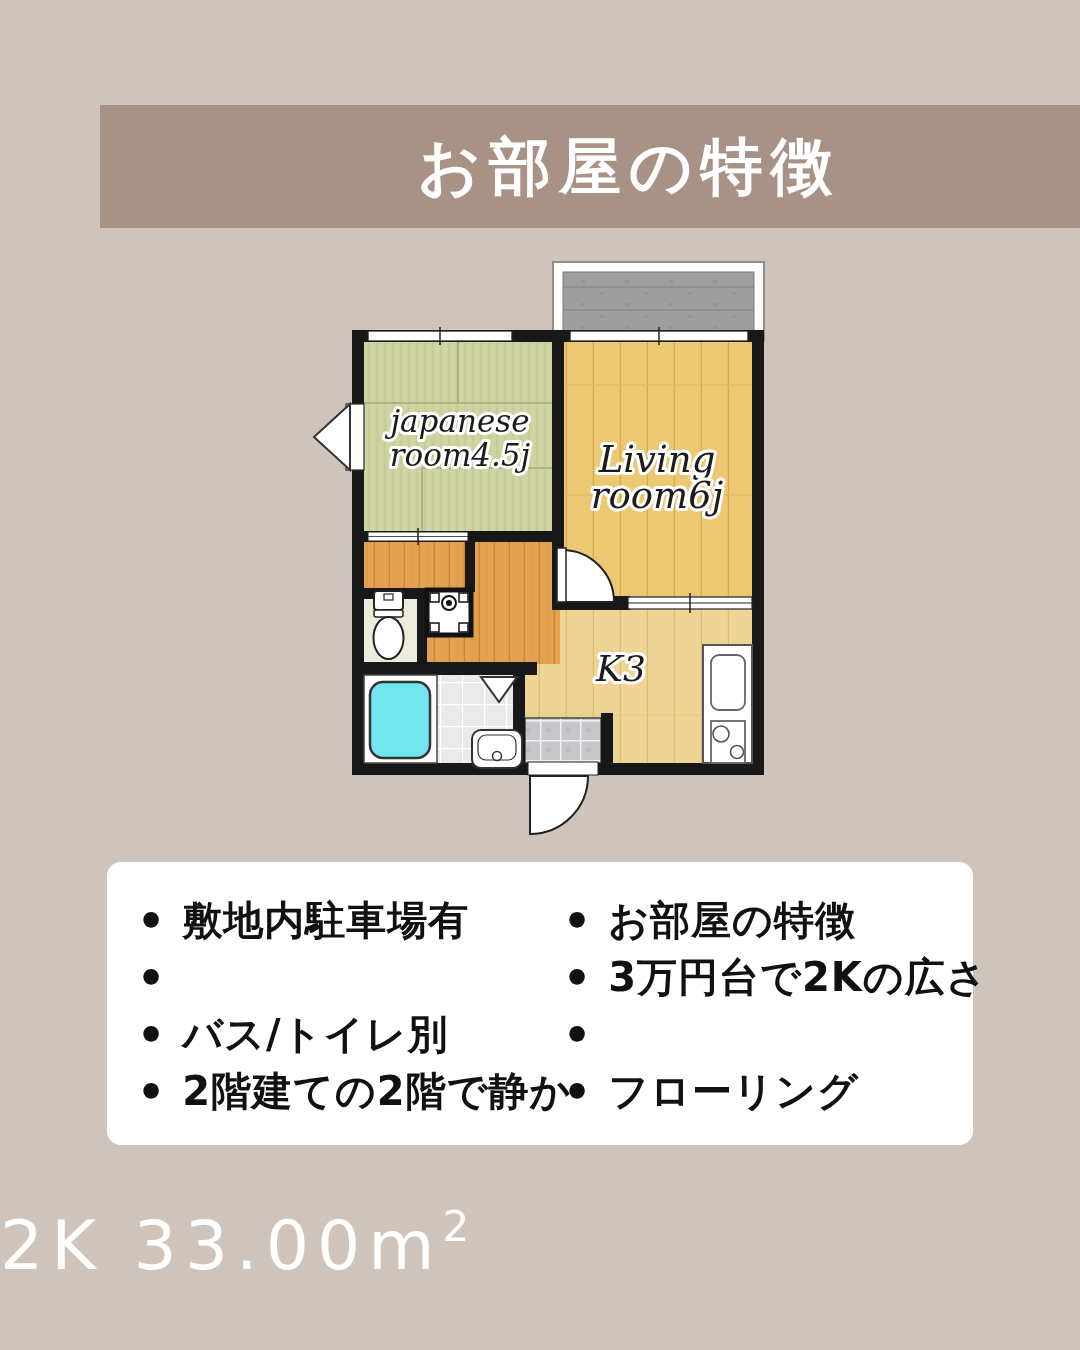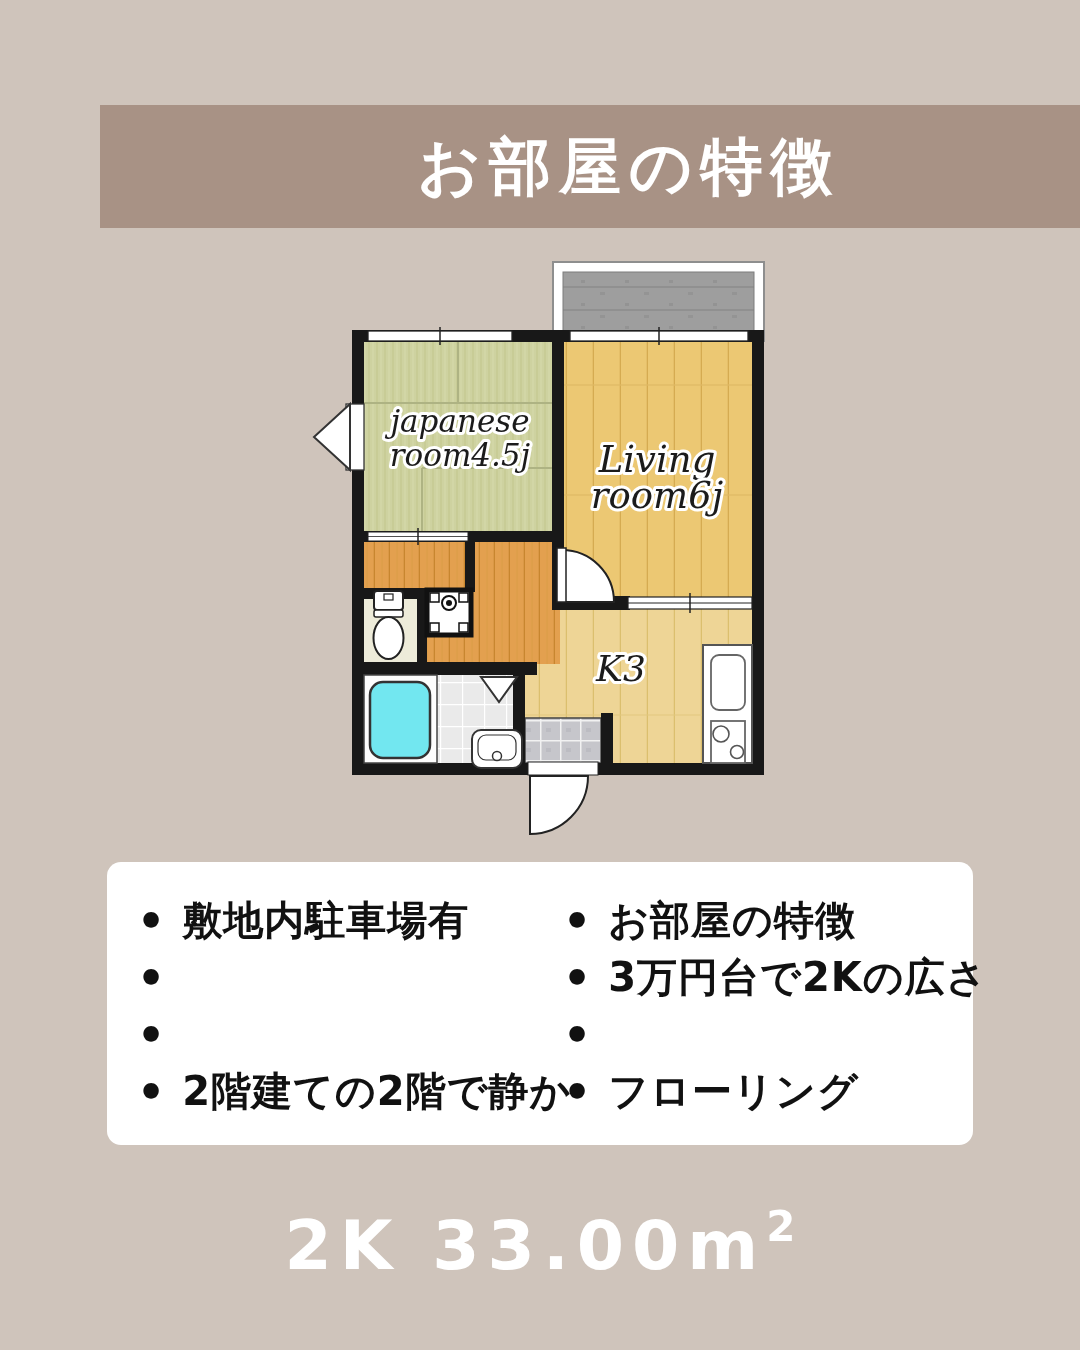--- a/index.html
+++ b/index.html
@@ -31,22 +31,22 @@
     display:grid;grid-template-columns:426px 1fr;padding:30px 10px 0 30px;
   }
   .features-card ul{list-style:none;margin:0;padding:0;}
   .features-card li{
     display:flex;align-items:center;height:57px;
     font-size:40px;font-weight:600;color:#111111;letter-spacing:1px;white-space:nowrap;
   }
   .bullet{font-size:44px;line-height:1;margin-right:16px;flex:0 0 auto;}
   
   .footer{
-    position:absolute;left:0;top:1202px;width:100%;text-align:center;
-    color:#ffffff;font-weight:bold;font-size:68px;letter-spacing:8px;
+    position:absolute;left:0;top:1202px;width:100%;
+    color:#ffffff;font-weight:normal;font-size:68px;letter-spacing:8px;
   }
   .footer sup{font-size:42px;letter-spacing:0;vertical-align:28px;}
 </style>
 </head>
 <body>
 
 <div class="canvas">
 
   <div class="header-band">
     <h1>お部屋の特徴</h1>
@@ -216,20 +216,21 @@
     <ul>
       <li>
         <span class="bullet">•</span>
         <span>敷地内駐車場有</span>
       </li>
       <li>
         <span class="bullet">•</span>
       </li>
       <li>
         <span class="bullet">•</span>
+        <span>バス/トイレ別</span>
       </li>
       <li>
         <span class="bullet">•</span>
         <span>2階建ての2階で静か</span>
       </li>
     </ul>
     <ul>
       <li>
         <span class="bullet">•</span>
         <span>お部屋の特徴</span>

